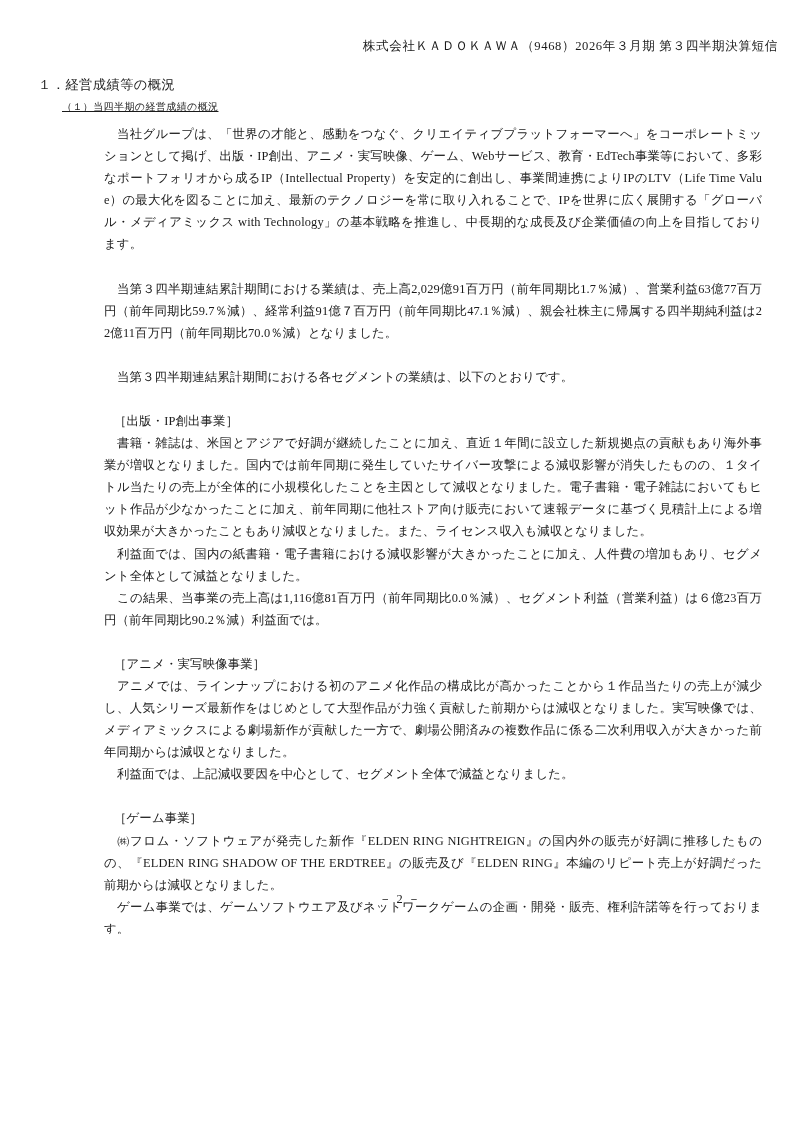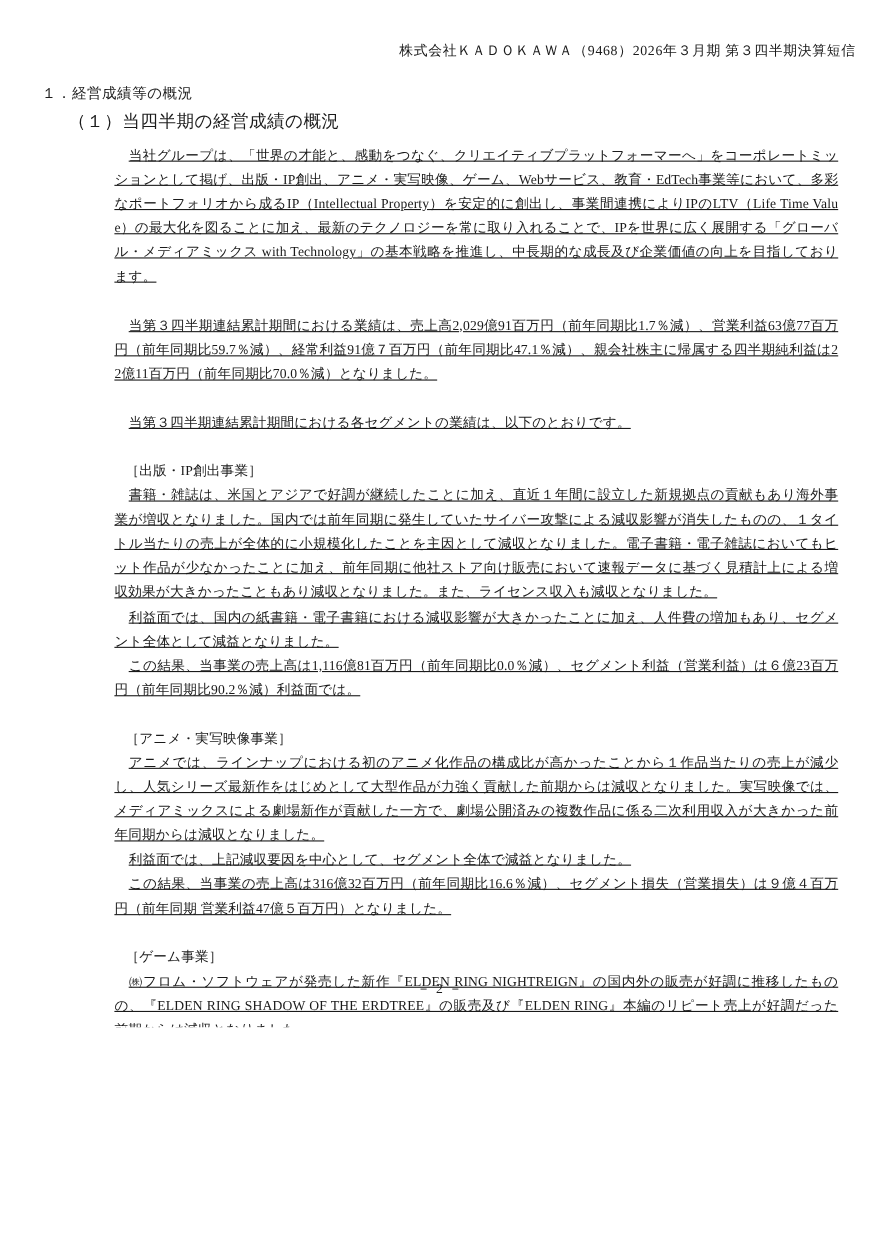--- a/index.html
+++ b/index.html
@@ -38,39 +38,39 @@
     width: 744px;
   }
 
   .h1 {
     font-size: 13.2px;
     letter-spacing: 0.5px;
     margin: 0 0 6px 0;
     padding-left: 2px;
   }
   .h2 {
-    font-size: 16px;
+    font-size: 10px;
     letter-spacing: 0.4px;
     margin: 0 0 9px 0;
     padding-left: 26px;
+    text-decoration: underline;
   }
 
   
   .para {
     font-size: 12.4px;
     line-height: 22.1px;
     letter-spacing: 0.15px;
     margin: 0;
     padding-left: 68px;
     padding-right: 18px;
     text-align: justify;
     text-justify: inter-character;
     text-indent: 13px;
     word-break: break-all;
-    text-decoration: underline;
   }
 
   .seg-title {
     font-size: 12.4px;
     line-height: 22.1px;
     letter-spacing: 0.15px;
     margin: 0;
     padding-left: 78px;
     text-indent: 0;
   }
@@ -121,21 +121,20 @@
       <p class="para">利益面では、国内の紙書籍・電子書籍における減収影響が大きかったことに加え、人件費の増加もあり、セグメント全体として減益となりました。</p>
       <p class="para">この結果、当事業の売上高は1,116億81百万円（前年同期比0.0％減）、セグメント利益（営業利益）は６億23百万円（前年同期比90.2％減）利益面では。</p>
     </div>
 
     <div class="gap-md"></div>
 
     <div>
       <p class="seg-title">［アニメ・実写映像事業］</p>
       <p class="para">アニメでは、ラインナップにおける初のアニメ化作品の構成比が高かったことから１作品当たりの売上が減少し、人気シリーズ最新作をはじめとして大型作品が力強く貢献した前期からは減収となりました。実写映像では、メディアミックスによる劇場新作が貢献した一方で、劇場公開済みの複数作品に係る二次利用収入が大きかった前年同期からは減収となりました。</p>
       <p class="para">利益面では、上記減収要因を中心として、セグメント全体で減益となりました。</p>
-      <p class="para">この結果、当事業の売上高は316億32百万円（前年同期比16.6％減）、セグメント損失（営業損失）は９億４百万円（前年同期 営業利益47億５百万円）となりました。</p>
     </div>
 
     <div class="gap-md"></div>
 
     <div>
       <p class="seg-title">［ゲーム事業］</p>
       <p class="para">㈱フロム・ソフトウェアが発売した新作『ELDEN RING NIGHTREIGN』の国内外の販売が好調に推移したものの、『ELDEN RING SHADOW OF THE ERDTREE』の販売及び『ELDEN RING』本編のリピート売上が好調だった前期からは減収となりました。</p>
       <p class="para">ゲーム事業では、ゲームソフトウエア及びネットワークゲームの企画・開発・販売、権利許諾等を行っております。</p>
       <p class="para">利益面では、上記減収要因を中心として、セグメント全体で減益となりました。</p>
 

